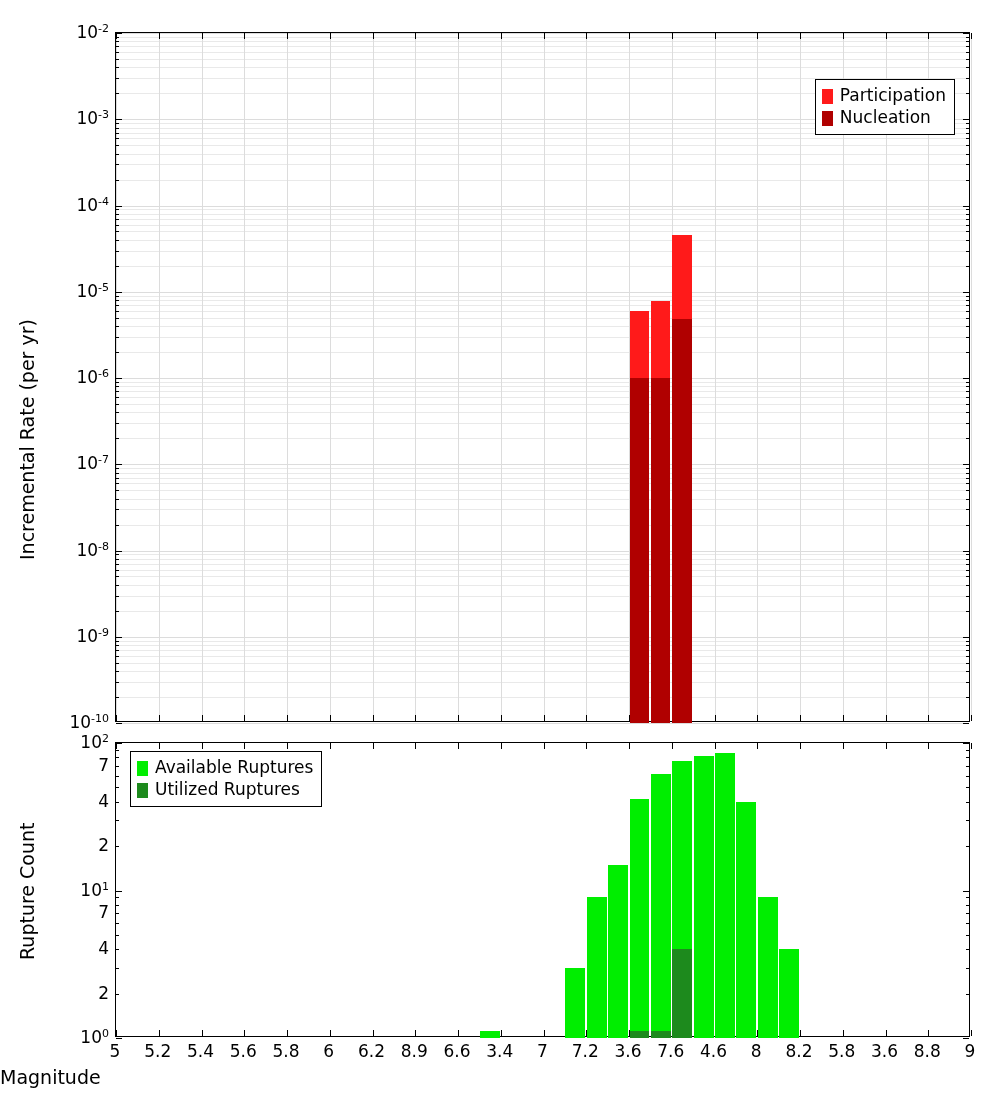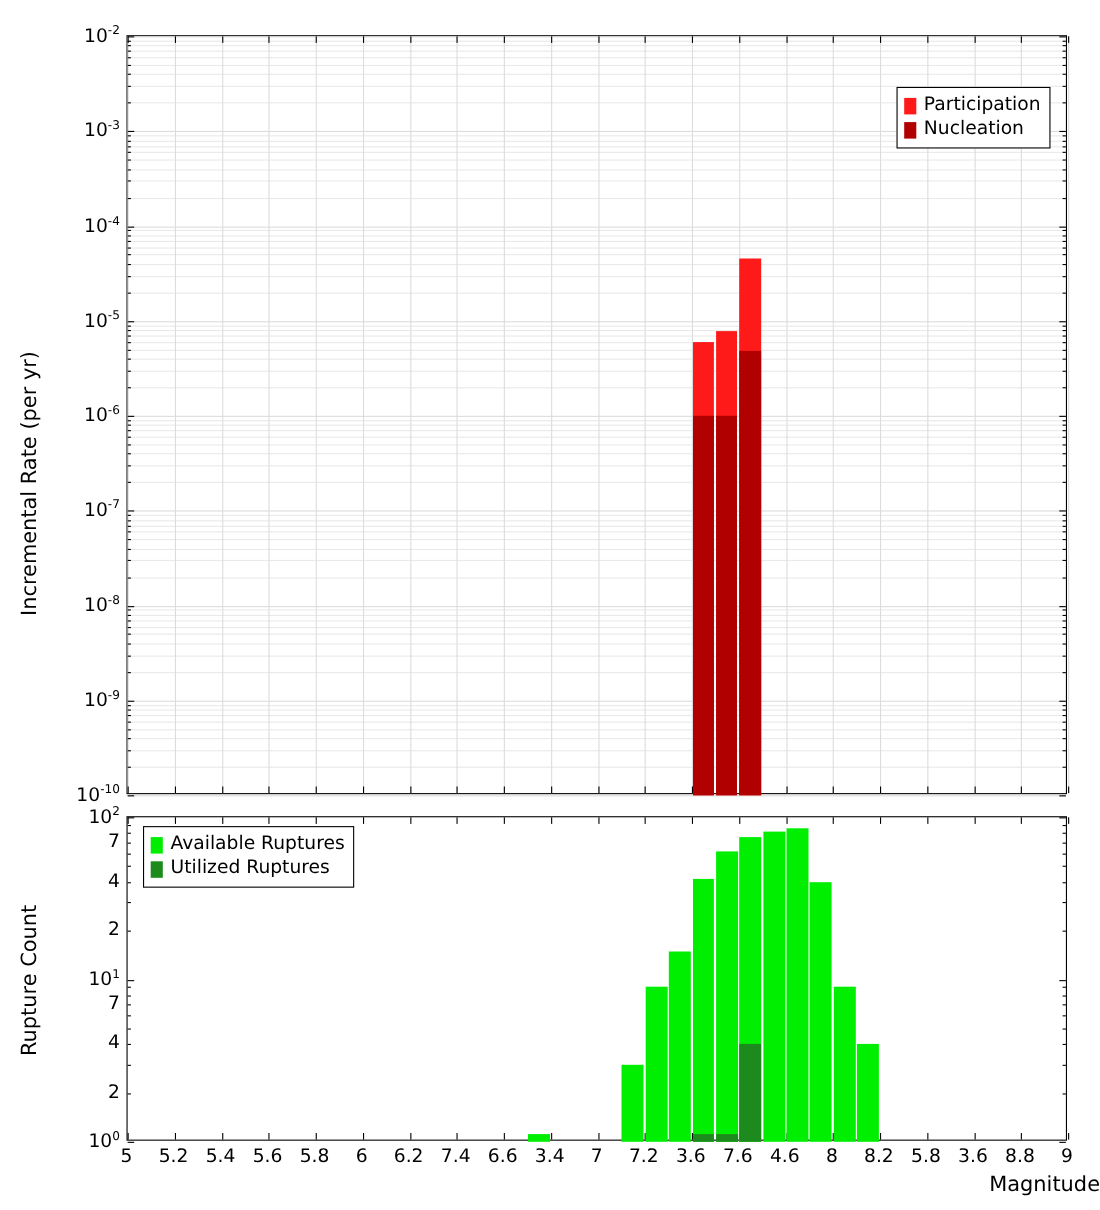--- a/index.html
+++ b/index.html
@@ -45,21 +45,21 @@
 
   
   .xtick{
     position:absolute;font-size:17px;text-align:center;
     transform:translateX(-50%);white-space:nowrap;top:0;
   }
   #xlabels{position:absolute;left:115px;top:1041px;width:855px;height:24px;}
 
   
   .axis-title-x{
-    position:absolute;left:0;top:1066px;width:1000px;text-align:right;
+    position:absolute;left:0;top:1066px;width:1000px;text-align:left;
     font-size:19px;
   }
   .axis-title-y{
     position:absolute;font-size:19px;white-space:nowrap;
     transform-origin:0 0;transform:rotate(-90deg);
   }
   #ylabel-top{left:16px;top:560px;}
   #ylabel-bot{left:16px;top:960px;}
 
   
@@ -529,21 +529,21 @@
     </div>
 
   <div id="xlabels">
       <div class="xtick" style="left: 0px;">5</div>
       <div class="xtick" style="left: 42.75px;">5.2</div>
       <div class="xtick" style="left: 85.5px;">5.4</div>
       <div class="xtick" style="left: 128.25px;">5.6</div>
       <div class="xtick" style="left: 171px;">5.8</div>
       <div class="xtick" style="left: 213.75px;">6</div>
       <div class="xtick" style="left: 256.5px;">6.2</div>
-      <div class="xtick" style="left: 299.25px;">7.4</div>
+      <div class="xtick" style="left: 299.25px;">8.9</div>
       <div class="xtick" style="left: 342px;">6.6</div>
       <div class="xtick" style="left: 384.75px;">3.4</div>
       <div class="xtick" style="left: 427.5px;">7</div>
       <div class="xtick" style="left: 470.25px;">7.2</div>
       <div class="xtick" style="left: 513px;">3.6</div>
       <div class="xtick" style="left: 555.75px;">7.6</div>
       <div class="xtick" style="left: 598.5px;">4.6</div>
       <div class="xtick" style="left: 641.25px;">8</div>
       <div class="xtick" style="left: 684px;">8.2</div>
       <div class="xtick" style="left: 726.75px;">5.8</div>

